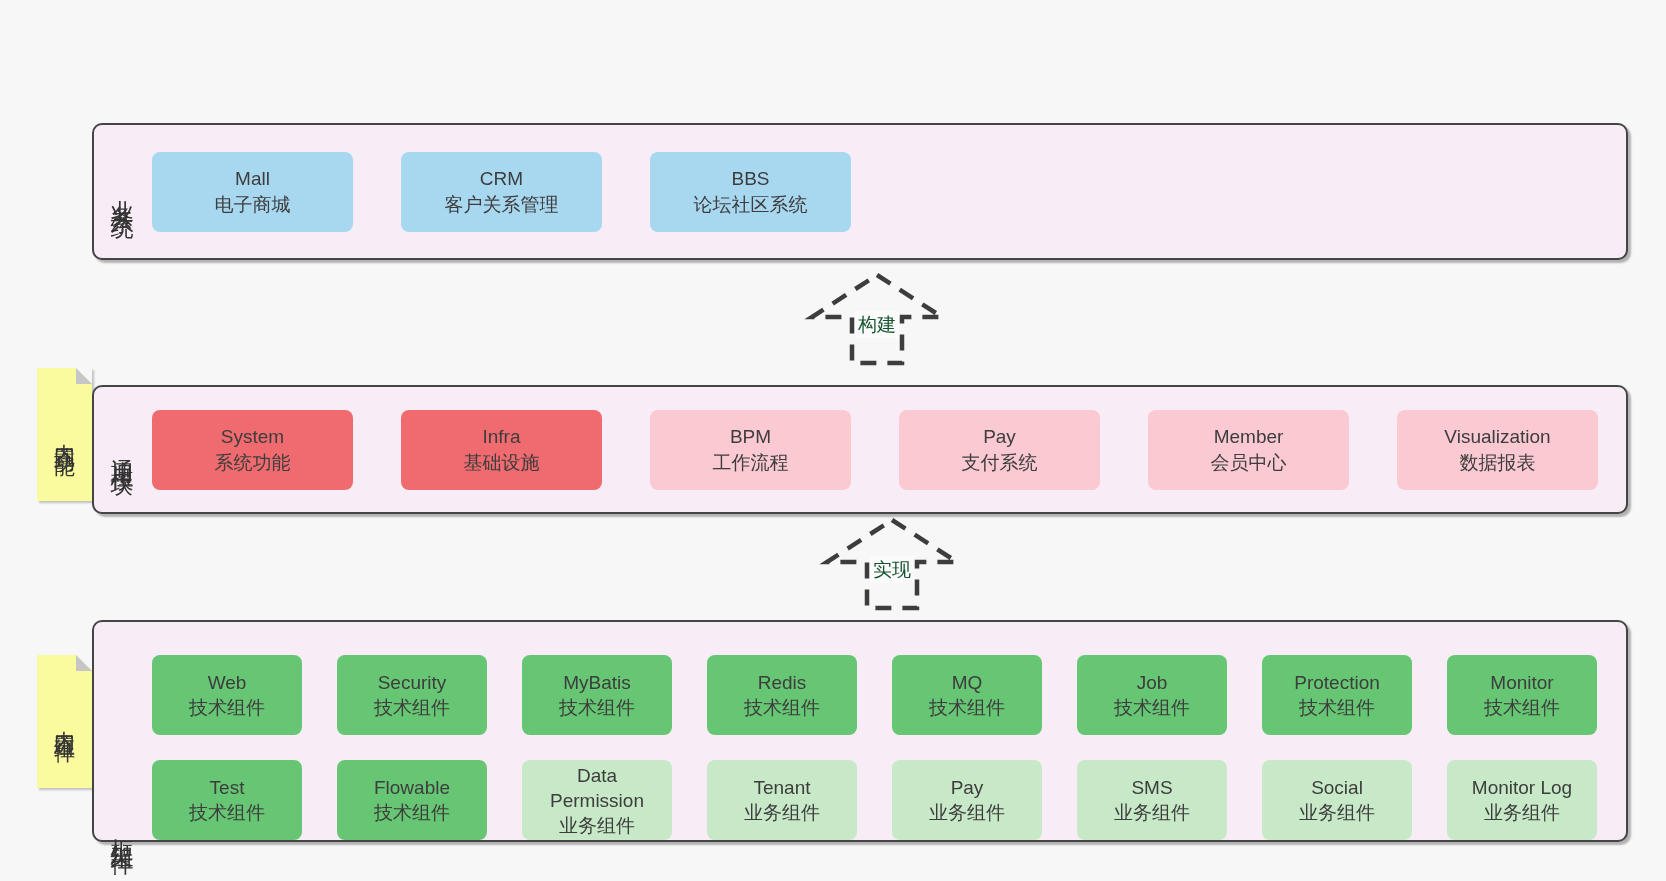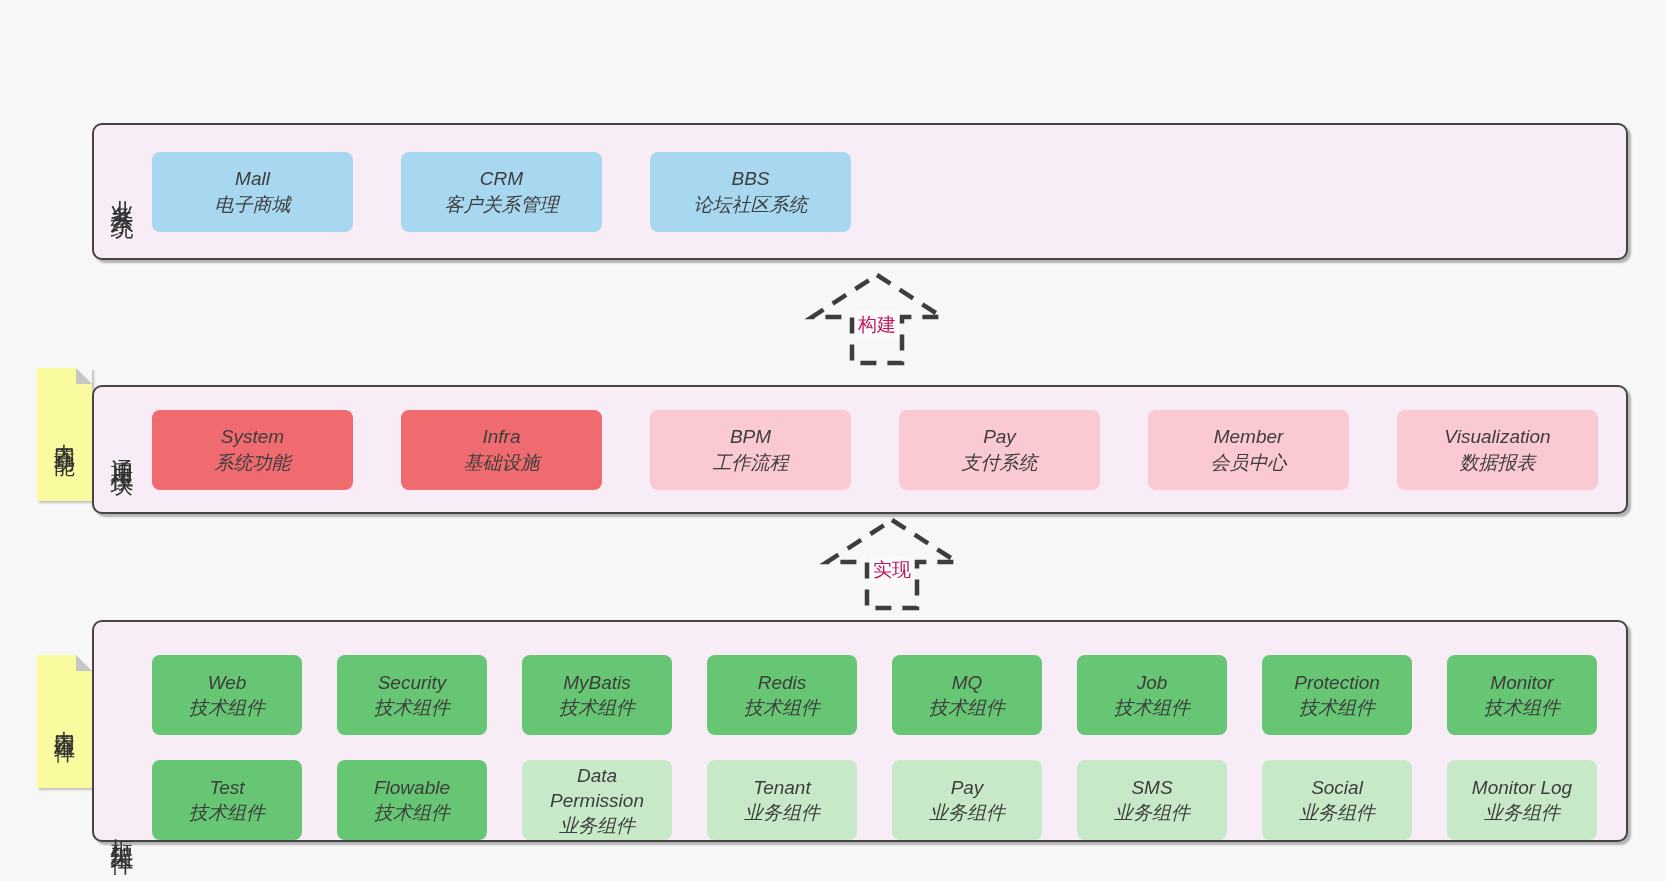--- a/index.html
+++ b/index.html
@@ -22,21 +22,21 @@
   .panel-3 { top:620px; height:222px;align-items:flex-end; }
   .panel-label { flex:0 0 58px; display:flex; align-items:center; justify-content:center; }
   .panel-label span {
     writing-mode:vertical-rl; text-orientation:upright;
     font-size:23px; letter-spacing:5px; color:#333;
   }
   .boxes6 { flex:1; display:flex; align-items:center; gap:48px; }
   .box {
     box-sizing:border-box; border-radius:8px; flex:none;
     display:flex; flex-direction:column; align-items:center; justify-content:center;
-    text-align:center; font-size:19px; line-height:26px;font-style:italic;
+    text-align:center; font-size:19px; line-height:26px;
   }
   .box6 { width:201px; height:80px; }
   .boxes8 { flex:1; display:flex; flex-direction:column; justify-content:center; gap:25px; }
   .row8 { display:flex; gap:35px; }
   .box8 { width:150px; height:80px; padding:0 10px; line-height:25px; }
   .c-blue       { background:var(--blue,#a8d8f0); }
   .c-red        { background:var(--red,#ef6b6f); }
   .c-pink       { background:var(--pink,#fbc9d2); }
   .c-green      { background:var(--green,#66c673); }
   .c-lightgreen { background:var(--lightgreen,#c7e9c7); }
@@ -60,21 +60,21 @@
     content:""; position:absolute; top:0; right:0; width:16px; height:16px;
     background:#c6c6c6; clip-path:polygon(0 0,100% 100%,0 100%);
   }
   .arrow { position:absolute; width:150px; height:100px; z-index:1; }
   .arrow-1 { left:802px; top:269px; }
   .arrow-2 { left:817px; top:514px; }
   .arrow svg { position:absolute; left:0; top:0; }
   .arrow-label {
     position:absolute; left:50%; top:42px; transform:translateX(-50%);
     background:#fcfbfc; padding:0 3px;
-    font-size:19px; line-height:27px; color:#be185d; white-space:nowrap;text-align:right;
+    font-size:19px; line-height:27px; color:#14532d; white-space:nowrap;text-align:right;
   }
 </style>
 </head>
 <body>
 
 <div class="page">
 
   <section class="panel panel-1">
     <div class="panel-label">
       <span>业务系统</span>

